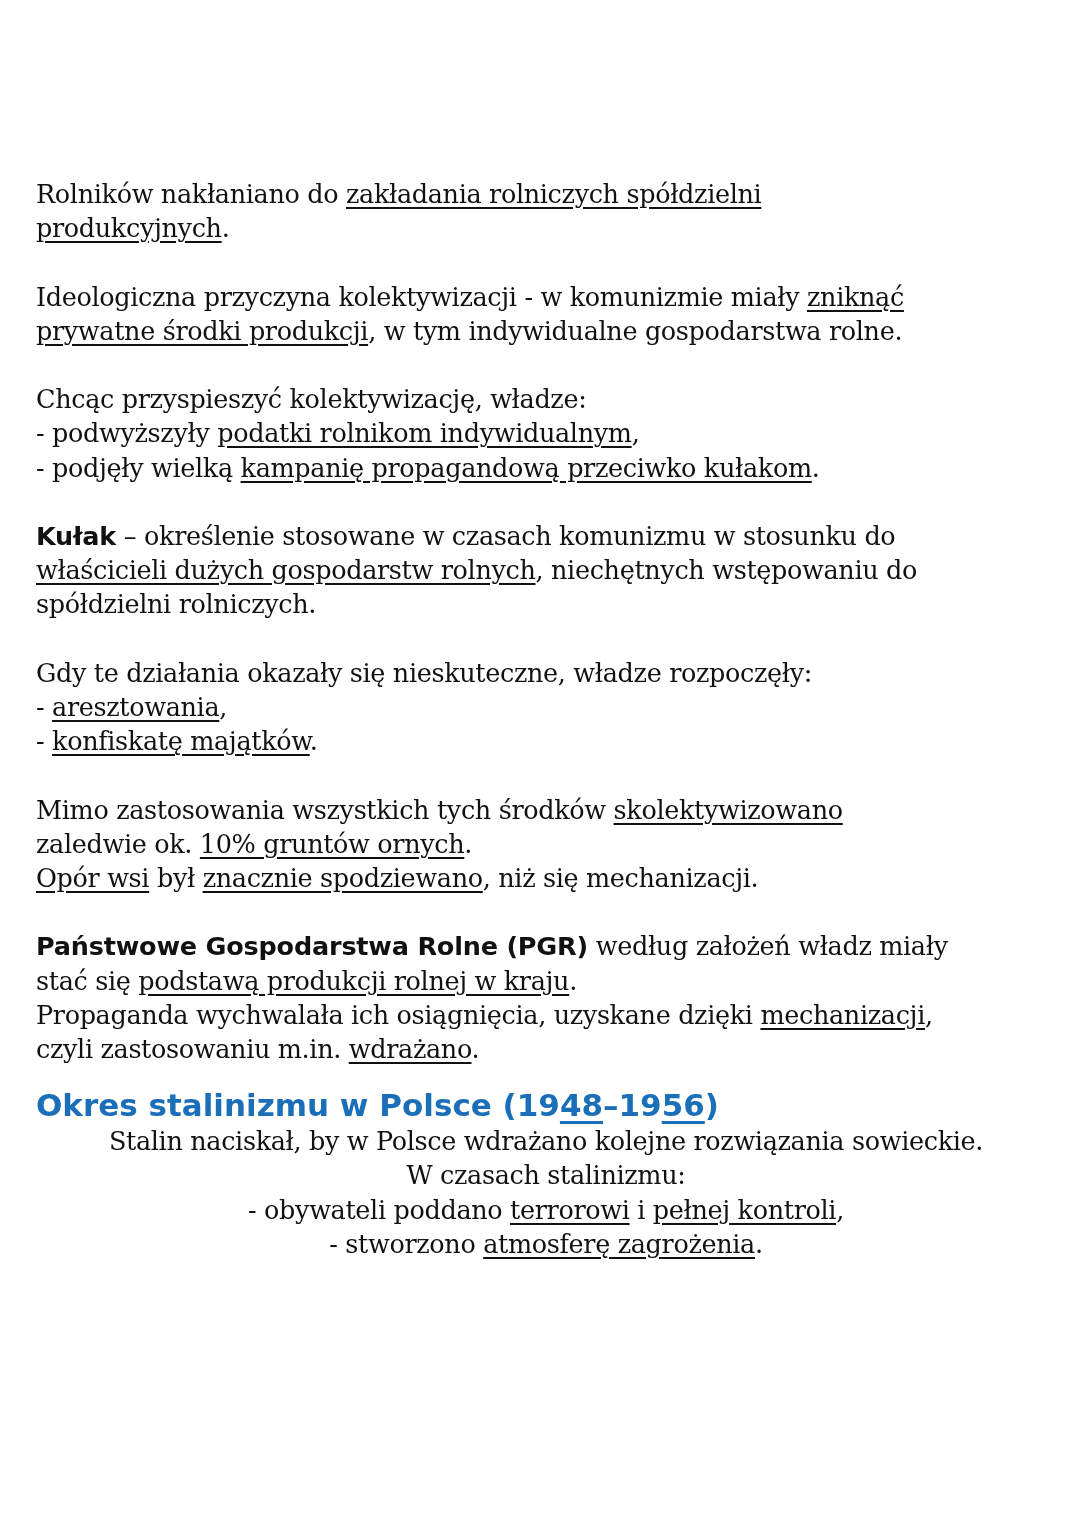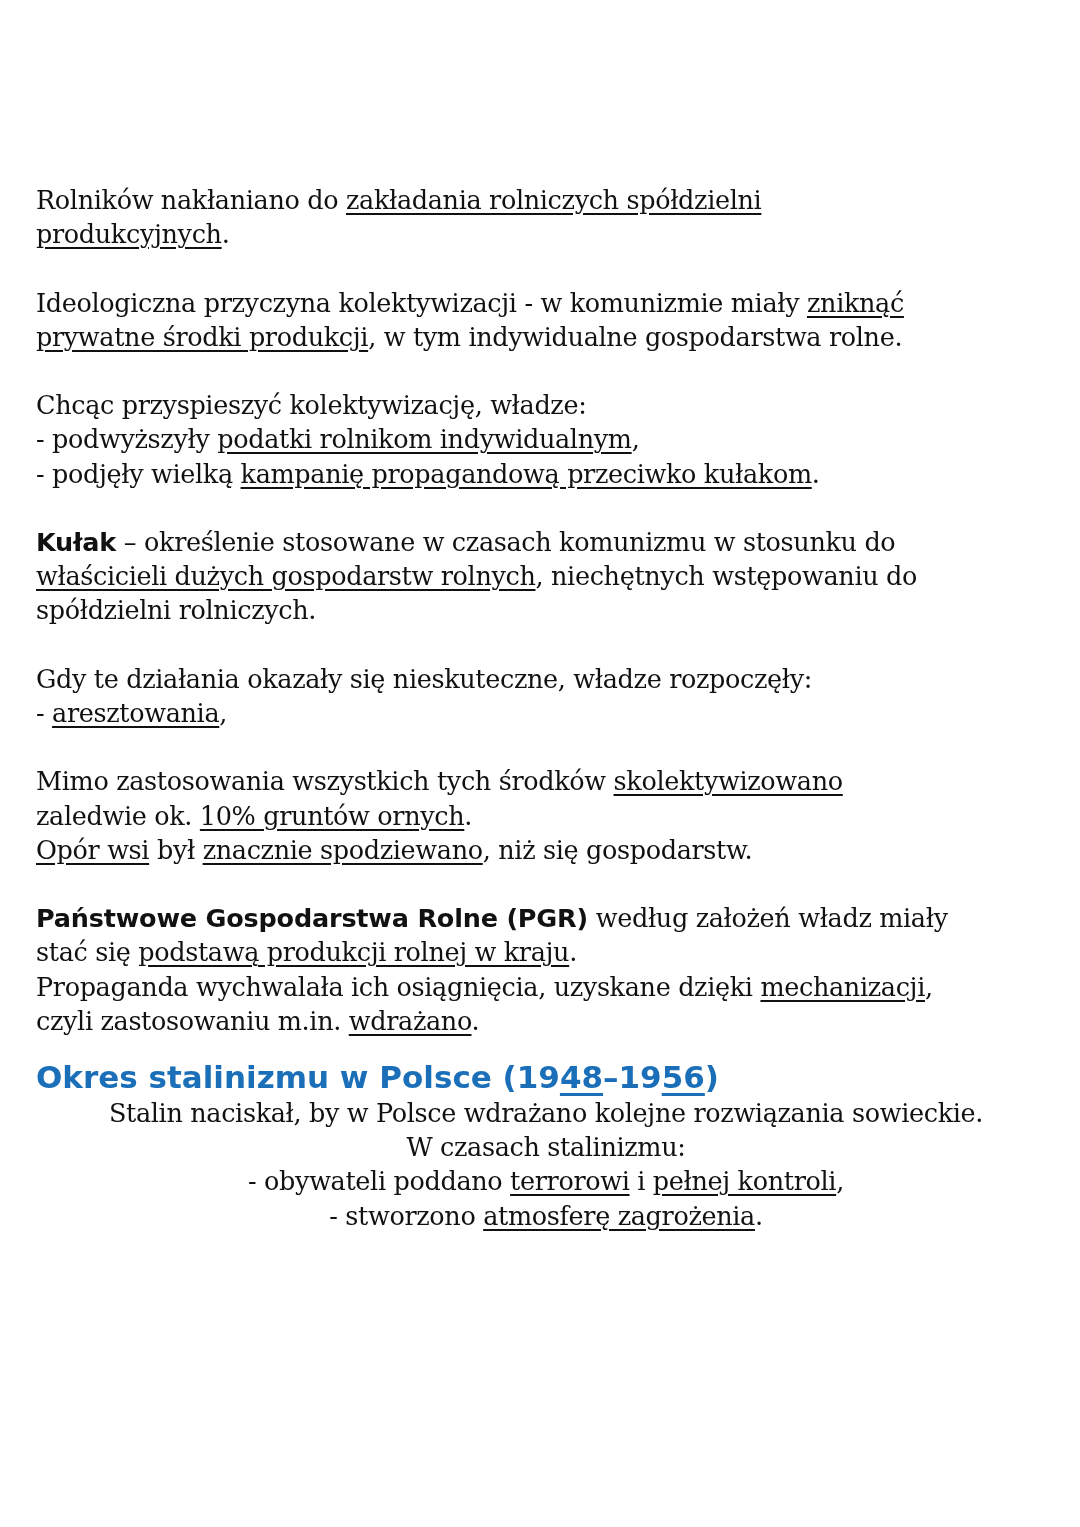--- a/index.html
+++ b/index.html
@@ -1,18 +1,18 @@
 <!DOCTYPE html>
 <html><head>
 <meta charset="utf-8">
 <style>
   html, body { margin: 0; padding: 0; background: #ffffff; }
   body { width: 1080px; height: 1527px; position: relative; overflow: hidden; }
   .page {
-    position: absolute; left: 36px; top: 183px; width: 1020px;
+    position: absolute; left: 36px; top: 177px; width: 1020px;
     font-family: "DejaVu Serif", serif;
     font-size: 25.5px; line-height: 34.2px; color: #111111;
     letter-spacing: -0.35px;
   }
   .para { margin: 0 0 34.2px 0; }
   .line { display: block; white-space: nowrap; }
   .u { text-decoration: underline; text-decoration-thickness: 2px; text-underline-offset: 4px; }
   .b { font-family: "DejaVu Sans", sans-serif; font-weight: bold; letter-spacing: -0.2px; }
   .heading {
     font-family: "DejaVu Sans", sans-serif; font-weight: bold;
@@ -45,26 +45,27 @@
 
   <div class="para">
     <span class="line"><span class="b">Kułak</span><span> – określenie stosowane w czasach komunizmu w stosunku do</span></span>
     <span class="line"><span class="u">właścicieli dużych gospodarstw rolnych</span><span>, niechętnych wstępowaniu do</span></span>
     <span class="line">spółdzielni rolniczych.</span>
   </div>
 
   <div class="para">
     <span class="line">Gdy te działania okazały się nieskuteczne, władze rozpoczęły:</span>
     <span class="line"><span>- </span><span class="u">aresztowania</span><span>,</span></span>
+    <span class="line"><span>- </span><span class="u">konfiskatę majątków</span><span>.</span></span>
   </div>
 
   <div class="para">
     <span class="line"><span>Mimo zastosowania wszystkich tych środków </span><span class="u">skolektywizowano</span></span>
     <span class="line"><span>zaledwie ok. </span><span class="u">10% gruntów ornych</span><span>.</span></span>
-    <span class="line"><span class="u">Opór wsi</span><span> był </span><span class="u">znacznie spodziewano</span><span>, niż się gospodarstw.</span></span>
+    <span class="line"><span class="u">Opór wsi</span><span> był </span><span class="u">znacznie spodziewano</span><span>, niż się mechanizacji.</span></span>
   </div>
 
   <div class="para" style="margin-bottom:8px">
     <span class="line"><span class="b">Państwowe Gospodarstwa Rolne (PGR)</span><span> według założeń władz miały</span></span>
     <span class="line"><span>stać się </span><span class="u">podstawą produkcji rolnej w kraju</span><span>.</span></span>
     <span class="line"><span>Propaganda wychwalała ich osiągnięcia, uzyskane dzięki </span><span class="u">mechanizacji</span><span>,</span></span>
     <span class="line"><span>czyli zastosowaniu m.in. </span><span class="u">wdrażano</span><span>.</span></span>
   </div>
 
   <div class="heading"><span>Okres stalinizmu w Polsce (19</span><span class="u">48</span><span>–19</span><span class="u">56</span><span>)</span></div>

